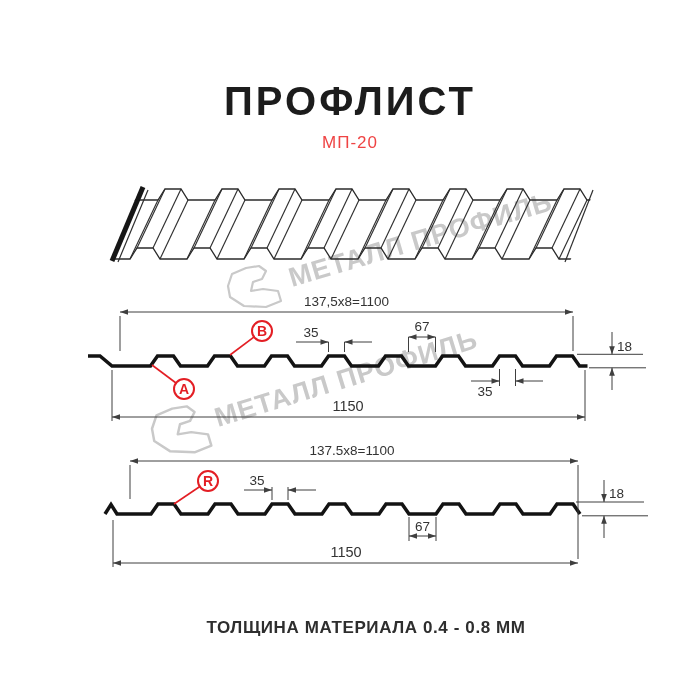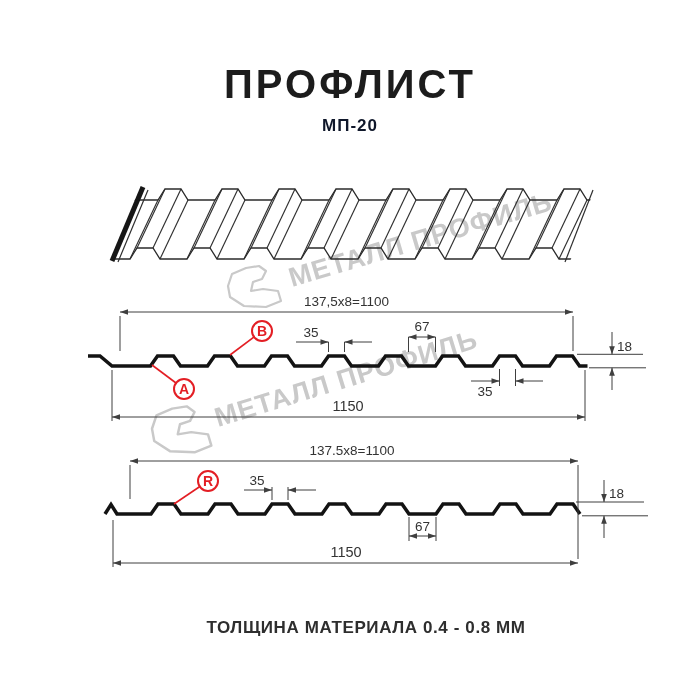--- a/index.html
+++ b/index.html
@@ -1,20 +1,20 @@
 <!DOCTYPE html>
 <html><head>
 <meta charset="utf-8">
 <style>
   html,body{margin:0;padding:0;background:#ffffff;}
   body{width:700px;height:700px;position:relative;overflow:hidden;
        font-family:"Liberation Sans",sans-serif;}
   .header{position:absolute;top:62px;left:0;width:700px;text-align:center;}
-  .title{font-size:40px;font-weight:bold;letter-spacing:3px;color:#1c1c1c;}
-  .subtitle{margin-top:9px;font-size:17px;font-weight:bold;letter-spacing:1px;color:#0f172a;}
+  .title{font-size:40px;font-weight:bold;letter-spacing:3px;color:#1c1c1c;margin-top:17px;}
+  .subtitle{margin-top:9px;font-size:17px;font-weight:normal;letter-spacing:1px;color:#ef4444;}
   .footer{position:absolute;top:618px;left:16px;width:700px;text-align:center;
           font-size:17px;font-weight:600;letter-spacing:0.6px;color:#2e2e2e;}
   #drawing{position:absolute;top:0;left:0;}
   #drawing text{font-family:"Liberation Sans",sans-serif;}
 </style>
 </head>
 <body>
 
 <div class="header">
   <div class="title">ПРОФЛИСТ</div>

